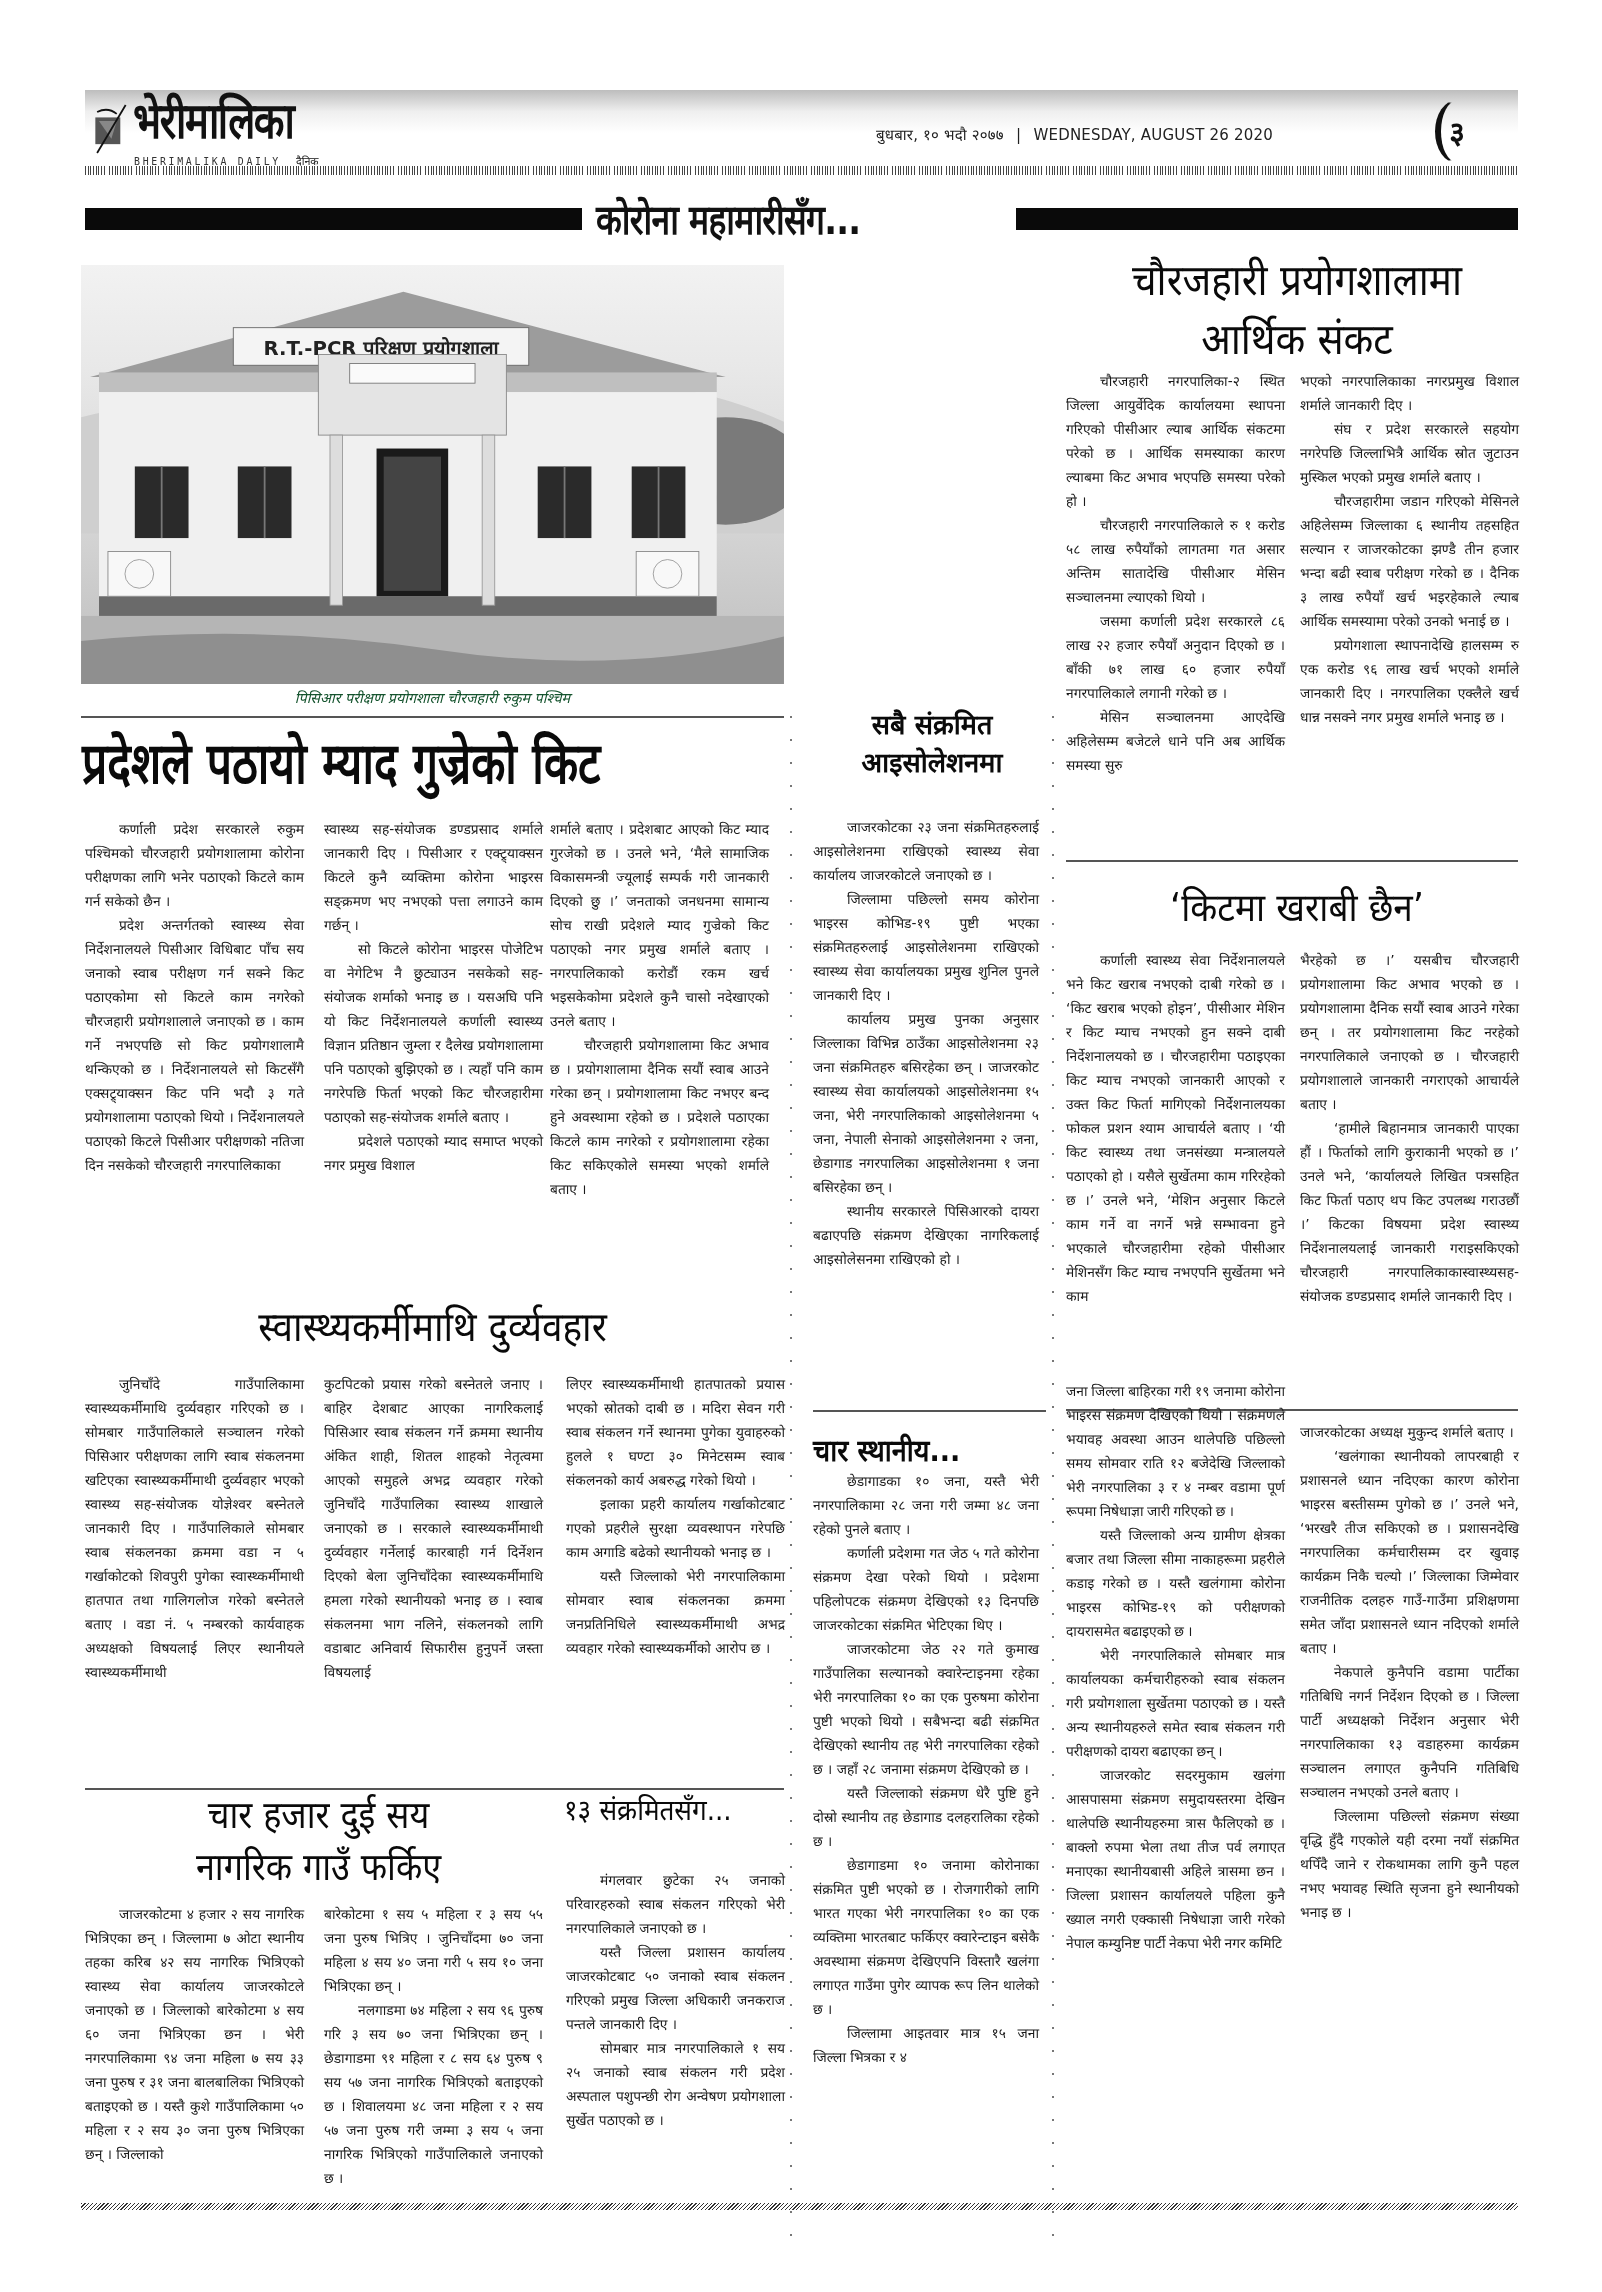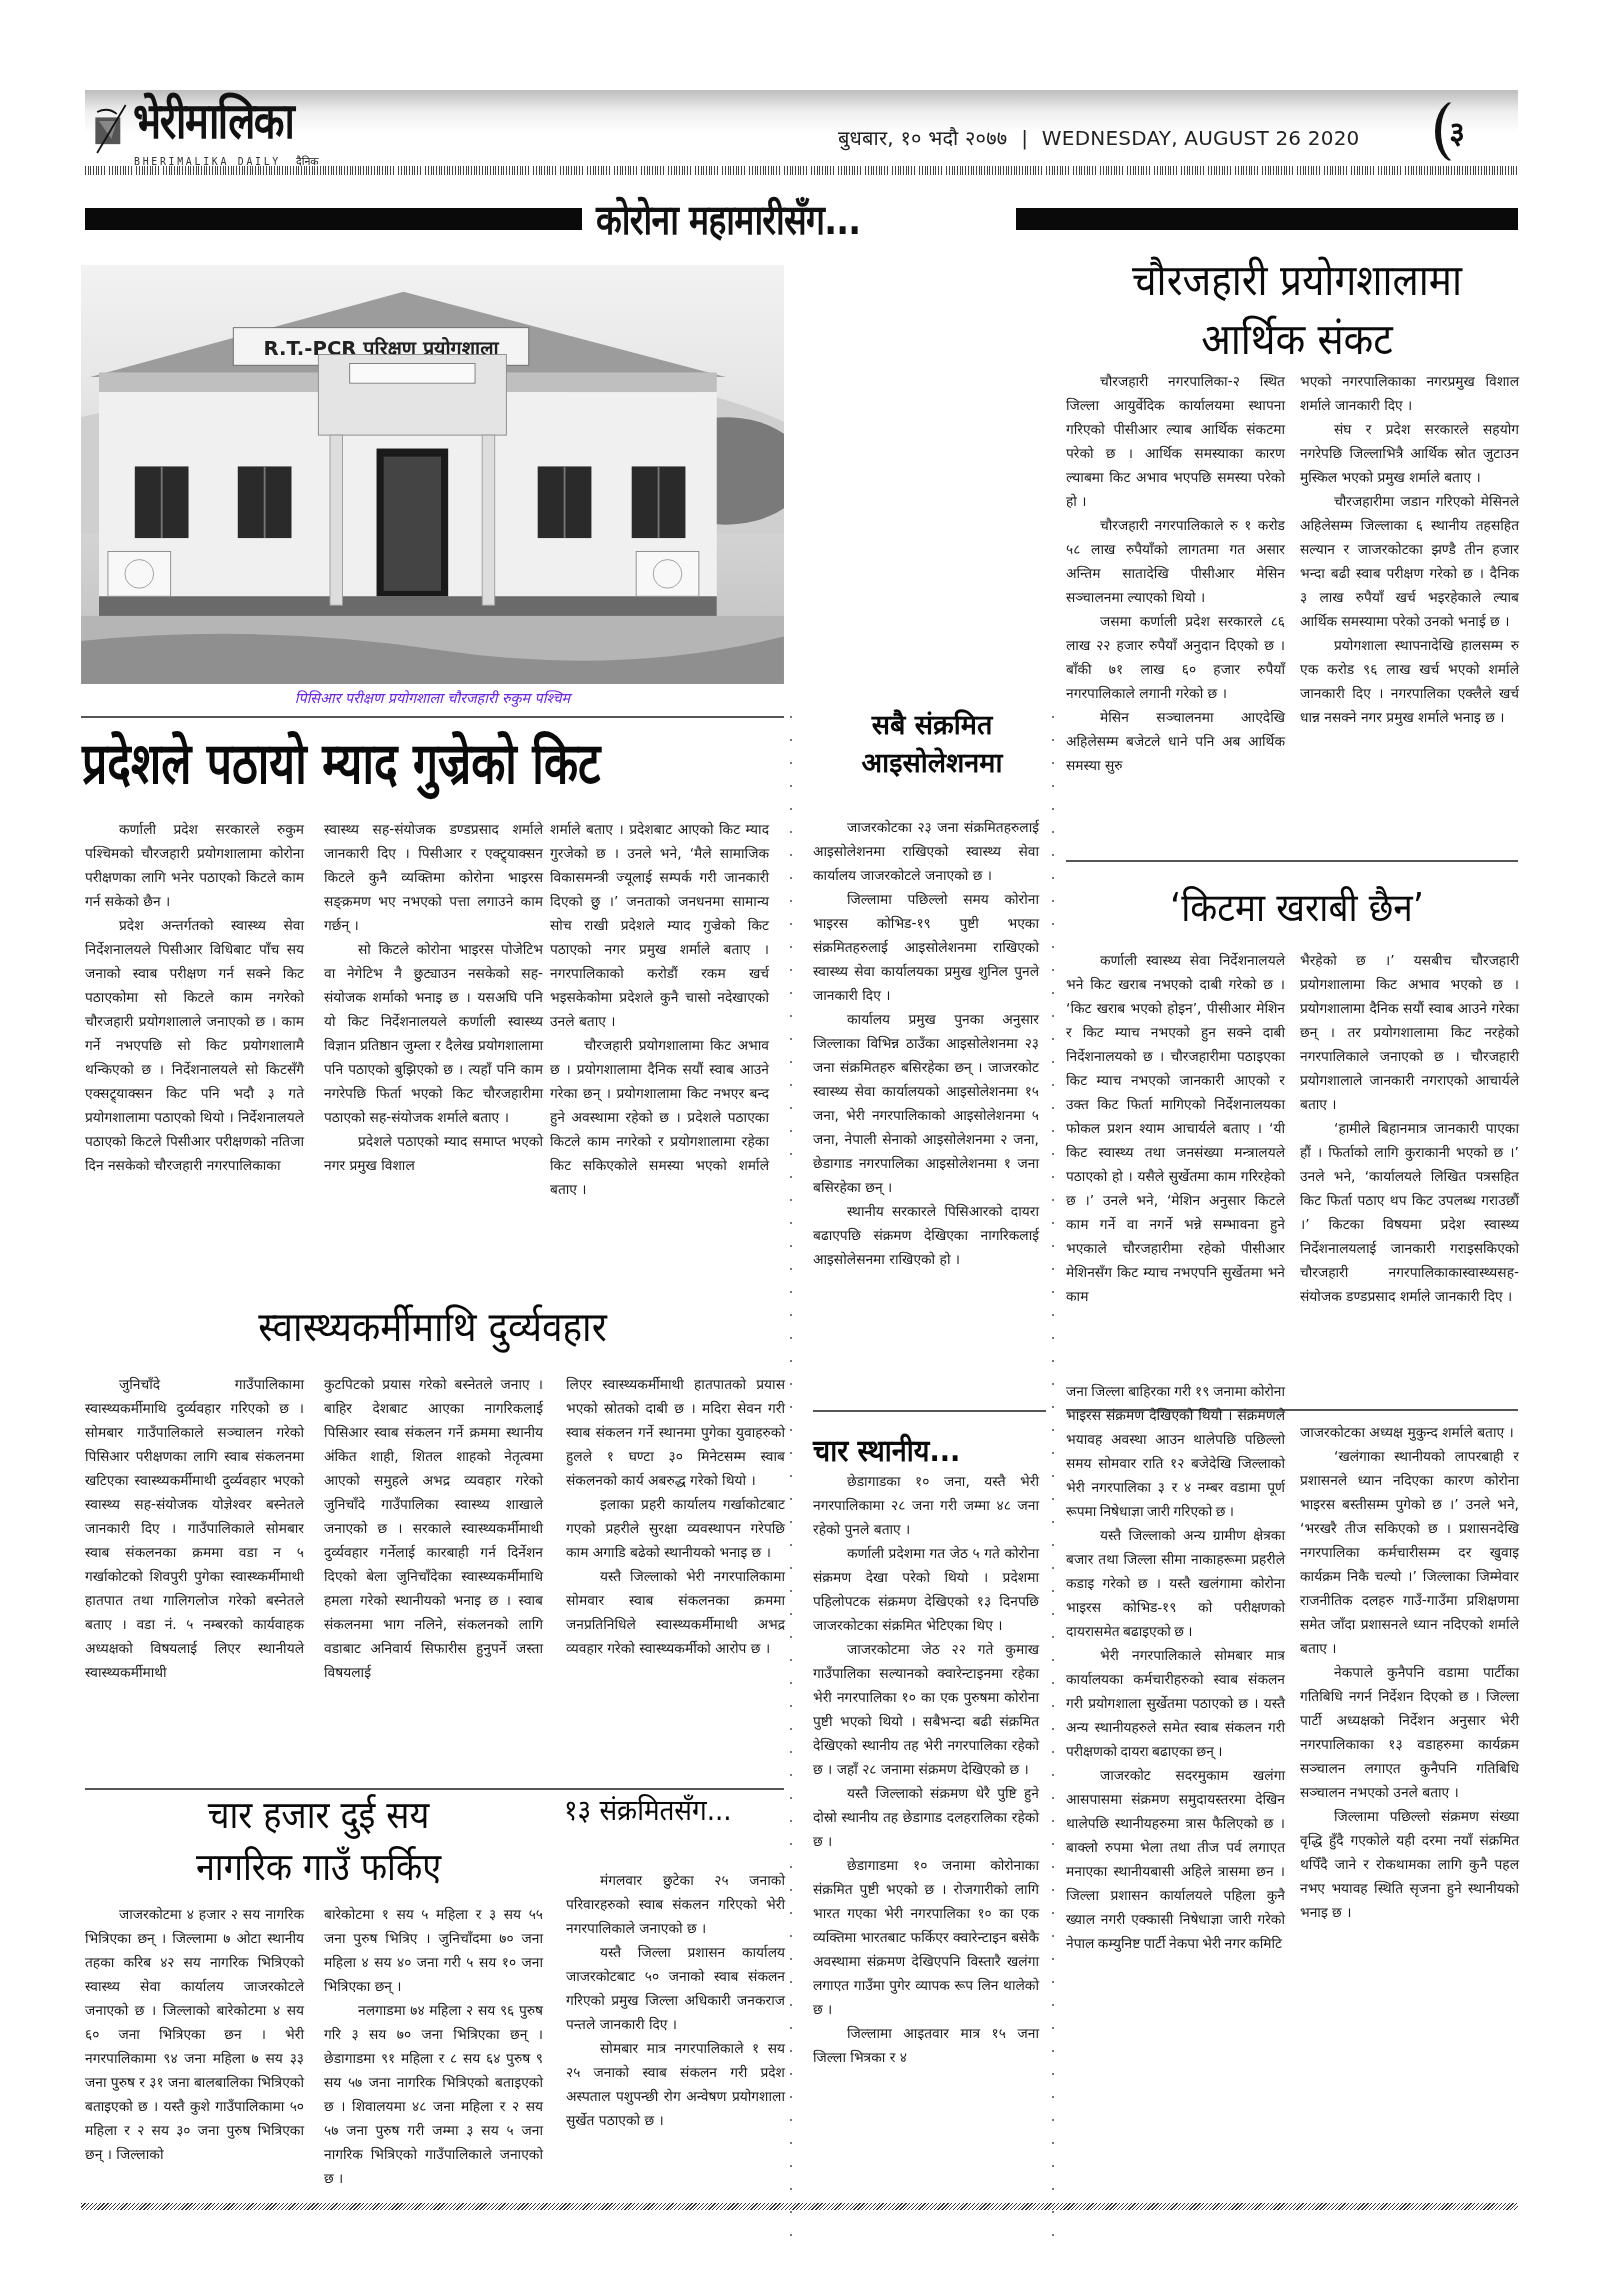--- a/index.html
+++ b/index.html
@@ -8,37 +8,37 @@
 
   .abs { position: absolute; }
 
   
   .masthead { left: 85px; top: 90px; width: 1433px; height: 72px;
     background: linear-gradient(to bottom, #bdbdbd 0%, #efefef 30%, #ffffff 60%, #ffffff 100%); }
   .logo-icon { left: 90px; top: 103px; width: 41px; height: 52px; }
   .logo-text { left: 133px; top: 91px; font-family: "DejaVu Sans", sans-serif; font-weight: bold; font-size: 50px; line-height: 61px; letter-spacing: -1.8px; color: #111; transform: scaleX(0.8); transform-origin: left top; }
   .logo-sub { left: 134px; top: 156px; font-size: 9.9px; letter-spacing: 2.7px; color: #333; font-family: "DejaVu Sans Mono", monospace; }
   .logo-sub-dev { left: 296px; top: 154px; font-size: 10.7px; color: #111; }
-  .dateline { left: 838px; top: 124px; font-size: 20px; color: #222; letter-spacing: 0.2px; }
+  .dateline { left: 876px; top: 124px; font-size: 15px; color: #222; letter-spacing: 0.2px; }
   .page-num { left: 1435px; top: 100px; width: 54px; height: 63px; }
   .page-num .ring { position:absolute; left:0; top:0; width:43px; height:63px; border-radius:50%; border-left: 6.3px solid #111; border-top: 1.8px solid transparent; border-bottom: 1.8px solid transparent; }
   .page-num .digit { position:absolute; left:14.3px; top:10.7px; font-size: 30px; font-weight: bold; }
   .hatch-top { left: 85px; top: 166px; width: 1433px; height: 9px;
     background: repeating-linear-gradient(90deg, #444 0 0.9px, #fff 0.9px 2.7px); }
 
   
   .banner-bar { height: 21.5px; background: #0a0a0a; top: 208px; }
   .banner-left { left: 85px; width: 497px; }
   .banner-right { left: 1016px; width: 502px; }
   .banner-title { left: 596px; top: 190px; font-size: 41px; font-weight: bold; letter-spacing: -0.9px; transform: scaleX(0.82); transform-origin: left top; white-space: nowrap; }
 
   
   .photo { left: 81px; top: 265px; width: 703px; height: 419px; background: linear-gradient(#f2f2f2 0%, #e8e8e8 25%, #d6d6d6 60%, #bdbdbd 100%); overflow: hidden; }
   .photo svg { position:absolute; left:0; top:0; }
-  .caption { left: 81px; top: 688px; width: 703px; text-align: center; font-size: 14.3px; font-style: italic; color: #6d28d9; }
+  .caption { left: 81px; top: 688px; width: 703px; text-align: center; font-size: 14.3px; font-style: italic; color: #14532d; }
   .caption-rule { left: 81px; top: 716px; width: 703px; height: 1.8px; background: #555; }
 
   
   .hl { white-space: nowrap; color: #0a0a0a; }
   .hl-condensed { font-weight: bold; transform: scaleX(0.78); transform-origin: left top; }
   .hl-main1 { left: 82px; top: 727px; font-size: 57px; line-height: 72px; }
   .hl-chaur { left: 1064px; top: 251px; width: 466px; text-align: center; font-size: 43px; line-height: 59px; transform: scaleX(0.9); transform-origin: center top; }
   .hl-sabai { left: 811px; top: 706px; width: 242px; text-align: center; font-size: 27px; line-height: 38px; font-weight: bold; }
   .hl-kitma { left: 1064px; top: 881px; width: 466px; text-align: center; font-size: 39px; line-height: 54px; transform: scaleX(0.9); transform-origin: center top; }
   .hl-swasthya { left: 81px; top: 1299px; width: 703px; text-align: center; font-size: 41px; line-height: 56px; transform: scaleX(0.9); transform-origin: center top; }

